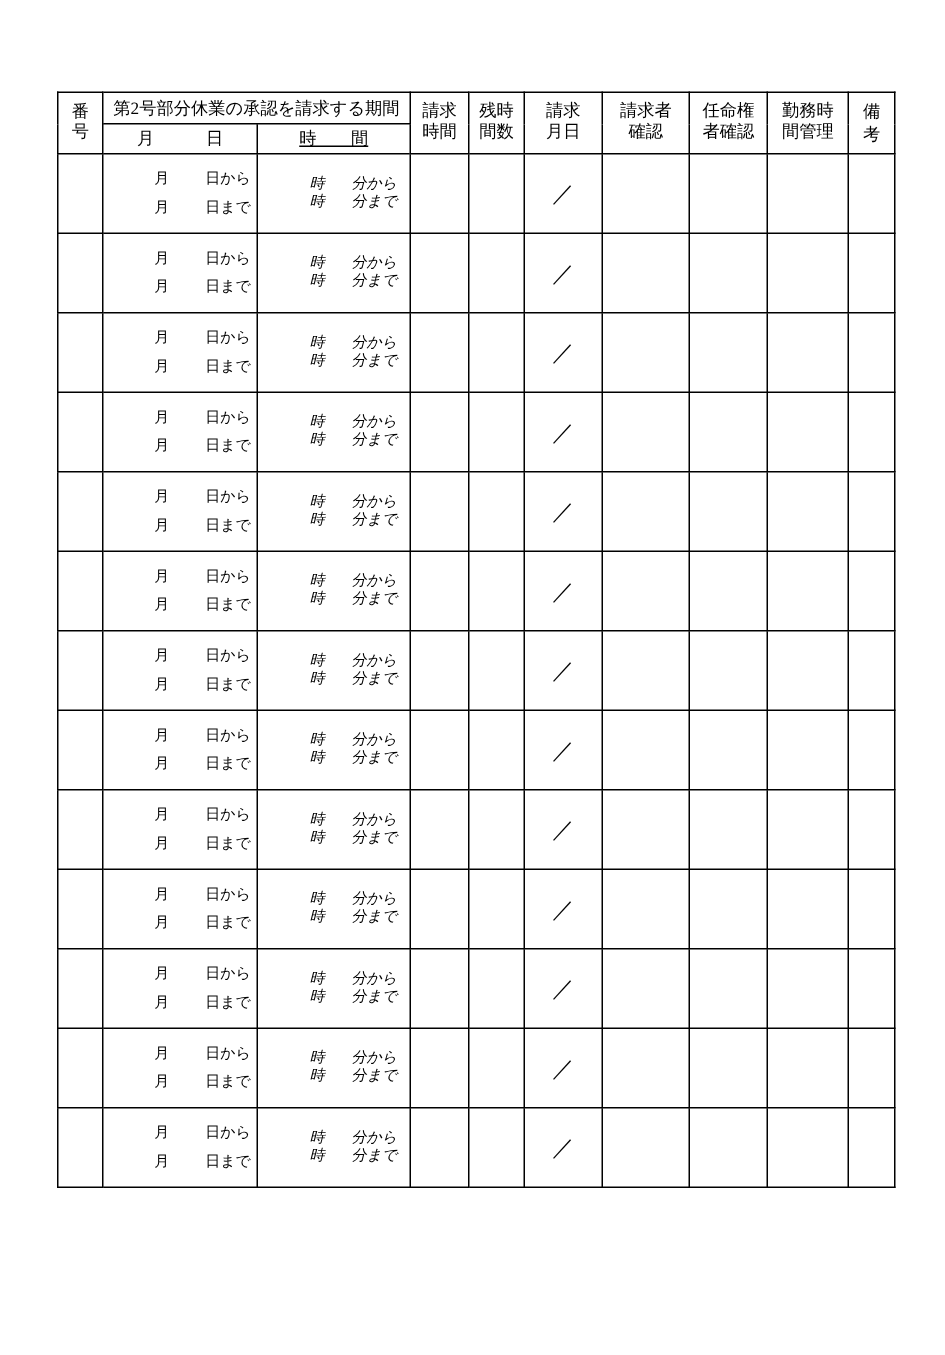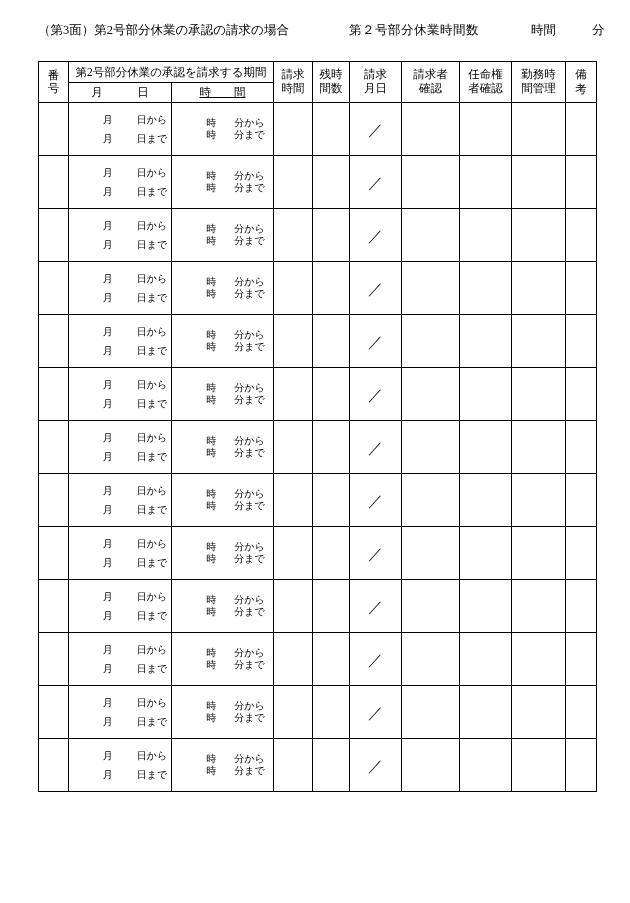--- a/index.html
+++ b/index.html
@@ -99,49 +99,39 @@
     padding: 0 0 0 12px;
   }
   .dual-line {
     display: flex;
     flex-direction: column;
     justify-content: center;
     gap: 9px;
     font-size: 10px;
     line-height: 1;
   }
-  .dual-line.tight { gap: 2px; }
+  .dual-line.tight { gap: 2px; font-style: italic; }
   .dline { white-space: nowrap; }
   .dline .sp-m { display: inline-block; width: 30px; }
   .dline .sp-d { display: inline-block; width: 24px; }
   .dline .sp-h { display: inline-block; width: 26px; }
   .dline .sp-min { display: inline-block; width: 6px; }
 
   .slash {
     display: inline-block;
     font-size: 15px;
     line-height: 1;
     transform: translateY(1px);
   }
 </style>
 </head>
 <body>
 
 <div class="page">
 
-  <div class="header">
-    <div class="header-left">（第3面）第2号部分休業の承認の請求の場合</div>
-    <div class="header-right">
-      <span class="lbl">第２号部分休業時間数</span>
-      <span class="gap1"></span>
-      <span>時間</span>
-      <span class="gap2"></span>
-      <span>分</span>
-    </div>
-  </div>
 
   <table class="form">
     <colgroup>
       <col style="width:30px">
       <col style="width:103px">
       <col style="width:102px">
       <col style="width:39px">
       <col style="width:37px">
       <col style="width:52px">
       <col style="width:58px">

